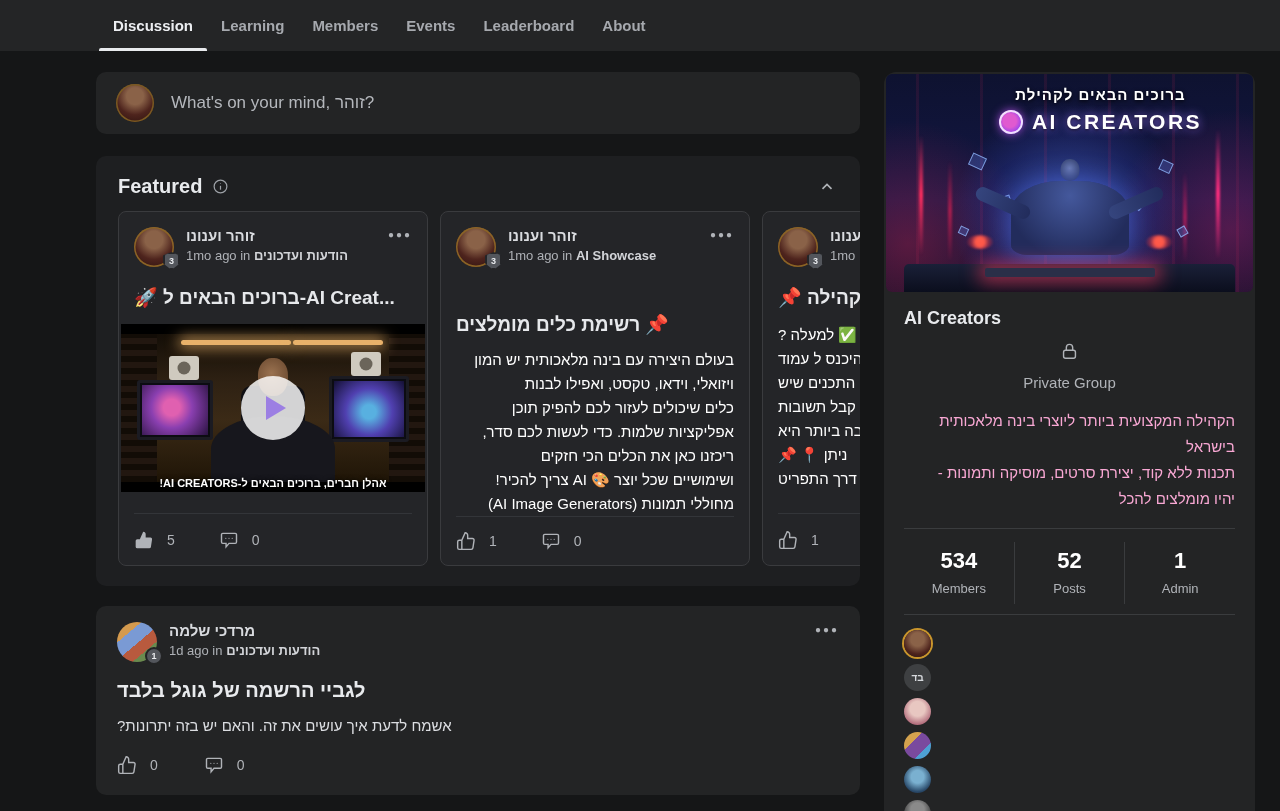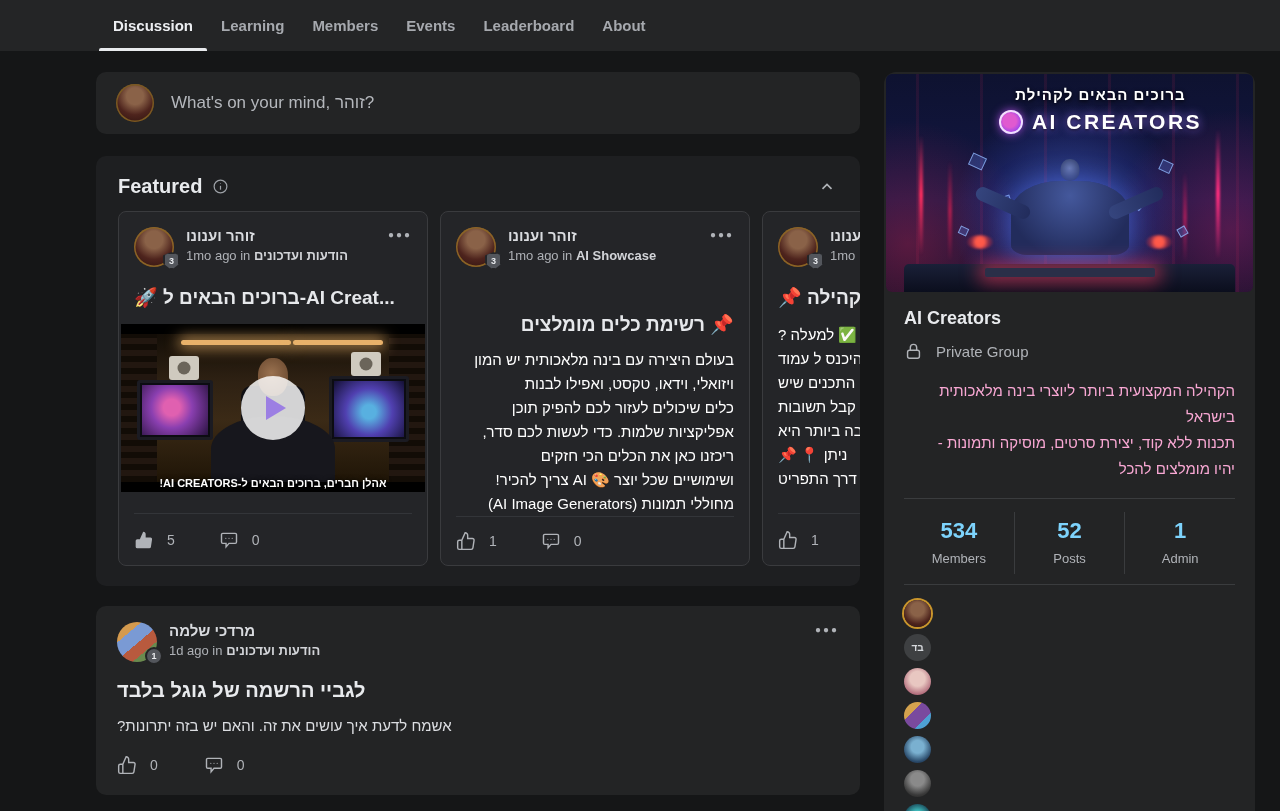--- a/index.html
+++ b/index.html
@@ -48,21 +48,21 @@
                  display:flex; align-items:center; justify-content:center; padding:0 2px;
                  clip-path:polygon(50% 0,100% 20%,100% 62%,50% 100%,0 62%,0 20%); border-radius:4px; }
   .round-badge { clip-path:none; border-radius:50%; width:18px; }
   .author-name { font-size:15px; font-weight:700; color:#d9dbdf; cursor:pointer; }
   .post-meta { font-size:13px; color:#aeb1b6; margin-top:4px; }
   .post-meta b { color:#d2d4d8; font-weight:700; }
   .dots-btn { margin-left:auto; background:none; border:none; color:#b0b3b8; font-size:10px; letter-spacing:2px;
               cursor:pointer; padding-top:2px; }
   .ftitle { margin-top:18px; font-size:19px; font-weight:700; color:#e6e8eb; line-height:26px;
             white-space:nowrap; overflow:hidden; cursor:pointer; }
-  .ftitle.rtl { direction:rtl; text-align:right;margin-top:45px; }
+  .ftitle.rtl { direction:rtl; text-align:left;margin-top:45px; }
   .ftitle.clip-left { direction:rtl; text-align:left; }
   .fbody { margin-top:12px; }
   .body-line { font-size:15px; line-height:24px; color:#ffffff; direction:rtl; text-align:right; }
   .clip-left .body-line, .body-line.clip-left { text-align:left; }
   .ffoot { margin-top:auto; border-top:1px solid #333539; height:52px; display:flex; align-items:center; gap:44px; }
   .action { display:flex; align-items:center; gap:13px; background:none; border:none; color:#b0b3b8;
             font-family:inherit; font-size:14px; cursor:pointer; }
   .action svg { width:20px; height:20px; }
 
   
@@ -140,29 +140,29 @@
   .hand-glow { position:absolute; top:74%; width:26px; height:14px; border-radius:50%;
                background:radial-gradient(circle,#ff5a4a 0 30%, rgba(255,60,60,.4) 60%, transparent); filter:blur(1px); }
   .hg-l { left:22%; } .hg-r { right:22%; }
   .desk { position:absolute; bottom:0; left:5%; right:5%; height:28px;
           background:linear-gradient(180deg,#1a2038,#0b0e1d); border-radius:5px 5px 0 0; }
   .keys { position:absolute; bottom:15px; left:50%; transform:translateX(-50%); width:170px; height:9px;
           background:#2a2f48; border-radius:2px; box-shadow:0 0 18px 6px rgba(255,60,95,.55); }
 
   .side-inner { padding:16px 18px 0; }
   .group-name { font-size:18px; font-weight:700; color:#e8eaed; }
-  .privacy-row { display:flex; align-items:center; gap:13px; margin-top:13px; color:#b0b3b8; font-size:15px; }
+  .privacy-row { display:flex; align-items:center; gap:13px; margin-top:13px; color:#b0b3b8; font-size:15px;flex-direction:column; }
   .privacy-row svg { width:19px; height:19px; }
   .desc { margin-top:17px; direction:rtl; }
   .desc-line { font-size:15px; line-height:26px; color:#f9a8d4; text-align:right; }
   .h-div { height:1px; background:#3a3c3e; margin-top:16px; }
   .stats-row { display:flex; padding:13px 0 10px; }
   .stat { flex:1; text-align:center; padding:6px 0 8px; }
   .stat + .stat { border-left:1px solid #3a3c3e; }
-  .stat-value { font-size:22px; font-weight:700; color:#7dd3fc; }
+  .stat-value { font-size:22px; font-weight:700; color:#ffffff; }
   .stat-label { font-size:13px; color:#b0b3b8; margin-top:7px; }
   .avatars-row { display:flex; gap:7px; margin-top:15px;flex-direction:column; }
   .s-avatar { width:27px; height:27px; border-radius:50%; flex:none; display:flex; align-items:center;
               justify-content:center; font-size:10px; font-weight:700; color:#d6d9dd; cursor:pointer; }
   .av1 { background:radial-gradient(circle at 50% 35%, #8a6248 0 30%, #4e241d 65%, #2a100e); box-shadow:0 0 0 2px #c9952c; }
   .av2 { background:#3e4042; }
   .av3 { background:radial-gradient(circle at 50% 40%, #e8c7c1 0 35%, #b06a7a 75%, #7a4050); }
   .av4 { background:linear-gradient(135deg,#d4a24e 0 35%,#7a4a9e 35% 70%,#4ea0d4 70%); }
   .av5 { background:radial-gradient(circle at 50% 40%, #7ab0d0 0 30%, #2a4a6a 70%, #121c30); }
   .av6 { background:radial-gradient(circle at 50% 35%, #8a8a8a 0 30%, #3a3a3a 70%, #1c1c1c); }

